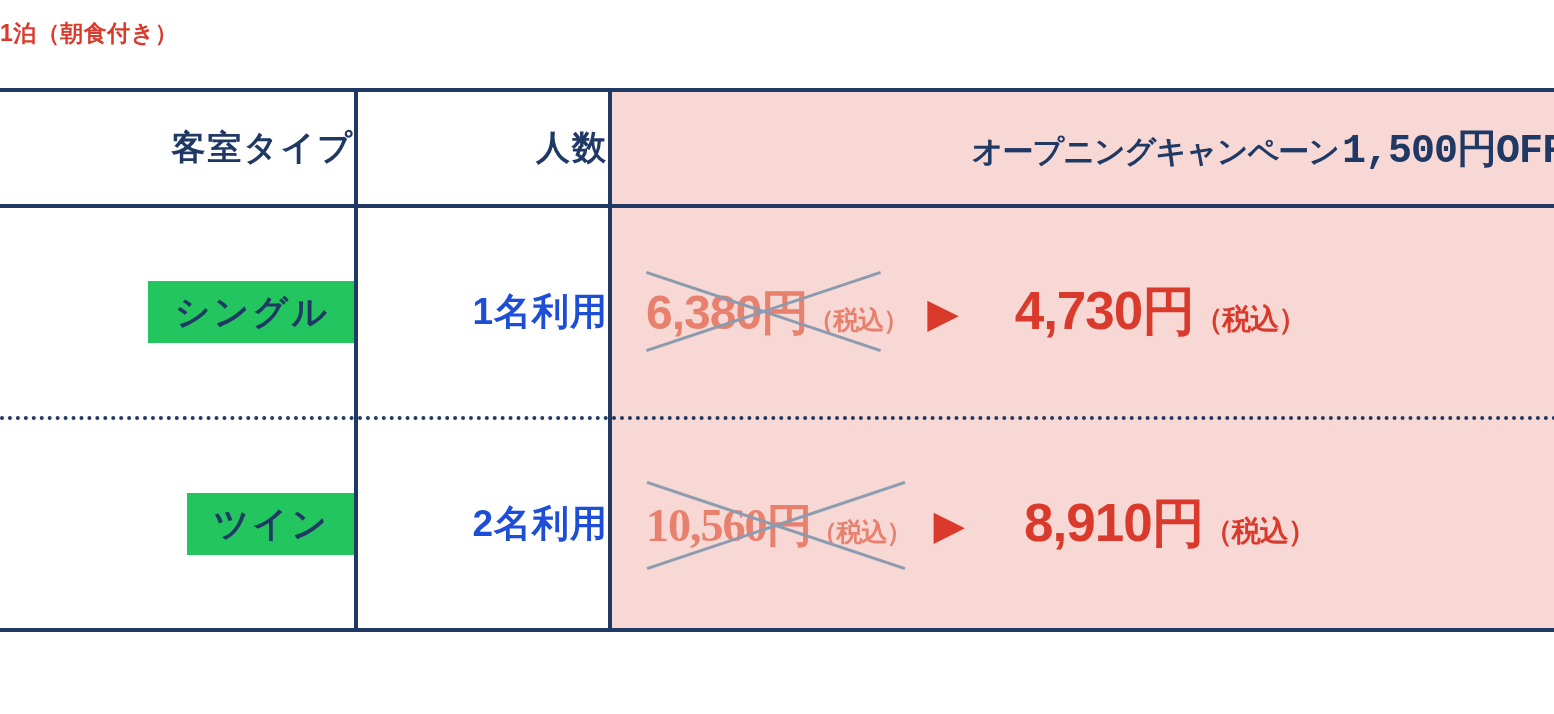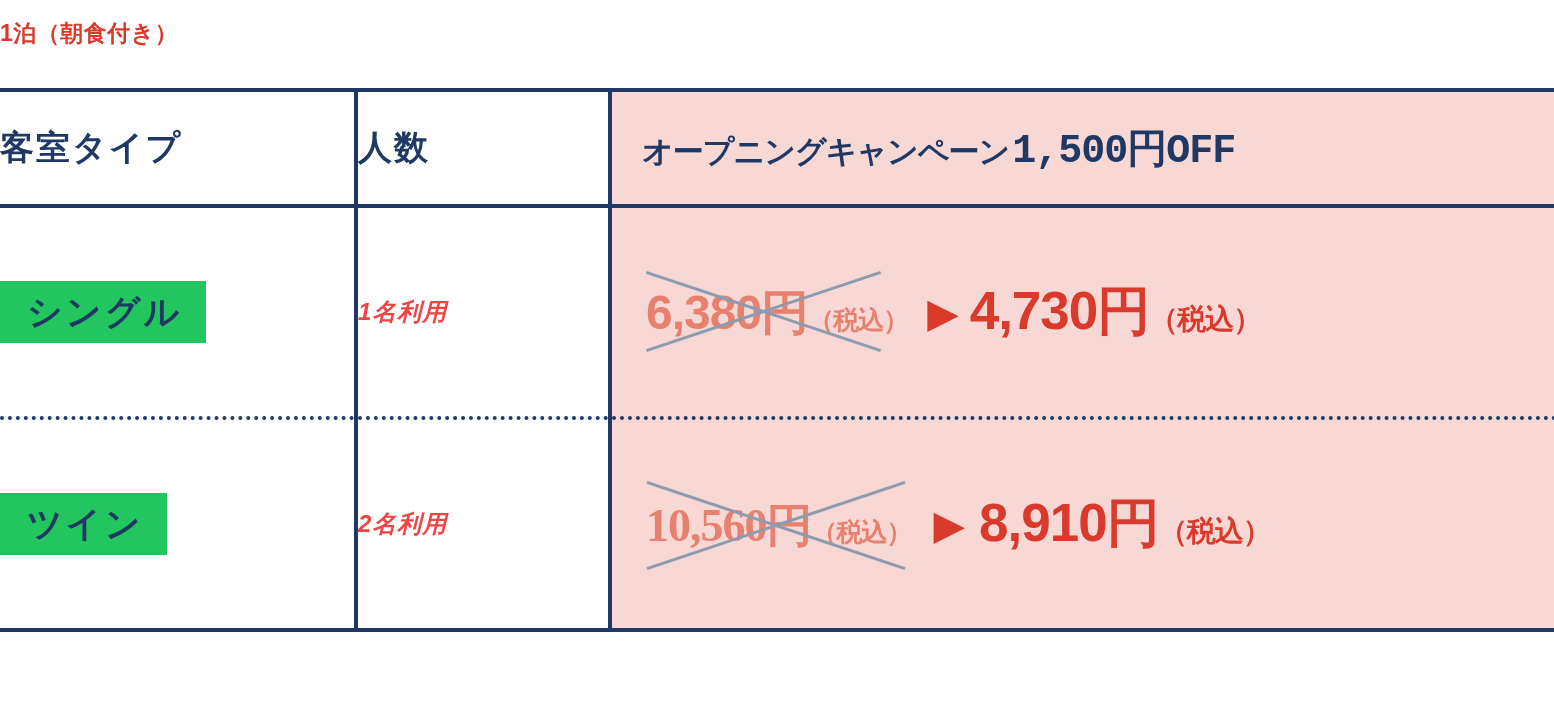--- a/index.html
+++ b/index.html
@@ -33,21 +33,21 @@
     left: 0px;
     top: 88px;
     width: 1565px;      
     border-collapse: collapse;
     table-layout: fixed;
   }
   #rate-table td, #rate-table th {
     padding: 0;
     margin: 0;
     vertical-align: middle;
-    text-align: left;
+    text-align: right;
     font-weight: bold;
   }
 
   
   .col-type  { width: 356px; }
   .col-guest { width: 254px; }
   .col-price { width: 955px; }
 
   
   .rule-top    { border-top:    4px solid #1F3864; }
@@ -99,24 +99,23 @@
     display: inline-block;
     background: #22c55e;
     font-size: 35px;
     color: #1F3864;
     letter-spacing: 3px;
     padding: 13px 24px 13px 27px;
     line-height: 1.05;
   }
 
   .guest-label {
-    font-size: 24px;
-    color: #ef4444;
+    font-size: 37px;
+    color: #1d4ed8;
     letter-spacing: 1px;
-    font-style: italic;
   }
 
   
   .price-line {
     display: flex;
     align-items: baseline;
     gap: 0px;
   }
 
   
@@ -166,20 +165,21 @@
   }
 
   .new-price {
     display: inline-flex;
     align-items: baseline;
     color: #D93A2B;
   }
   .new-amount {
     font-size: 53px;
     letter-spacing: -1px;
+    margin-left: 45px;
   }
   .new-tax {
     font-size: 29px;
     letter-spacing: -1px;
   }
 
   
   .row-twin .old-amount { font-size: 46px; font-family: Liberation Serif, serif; }
   .row-twin .xmark { width: 272px; }
   .row-twin .arrow-mark { margin-left: 16px; margin-right: 14px; }

